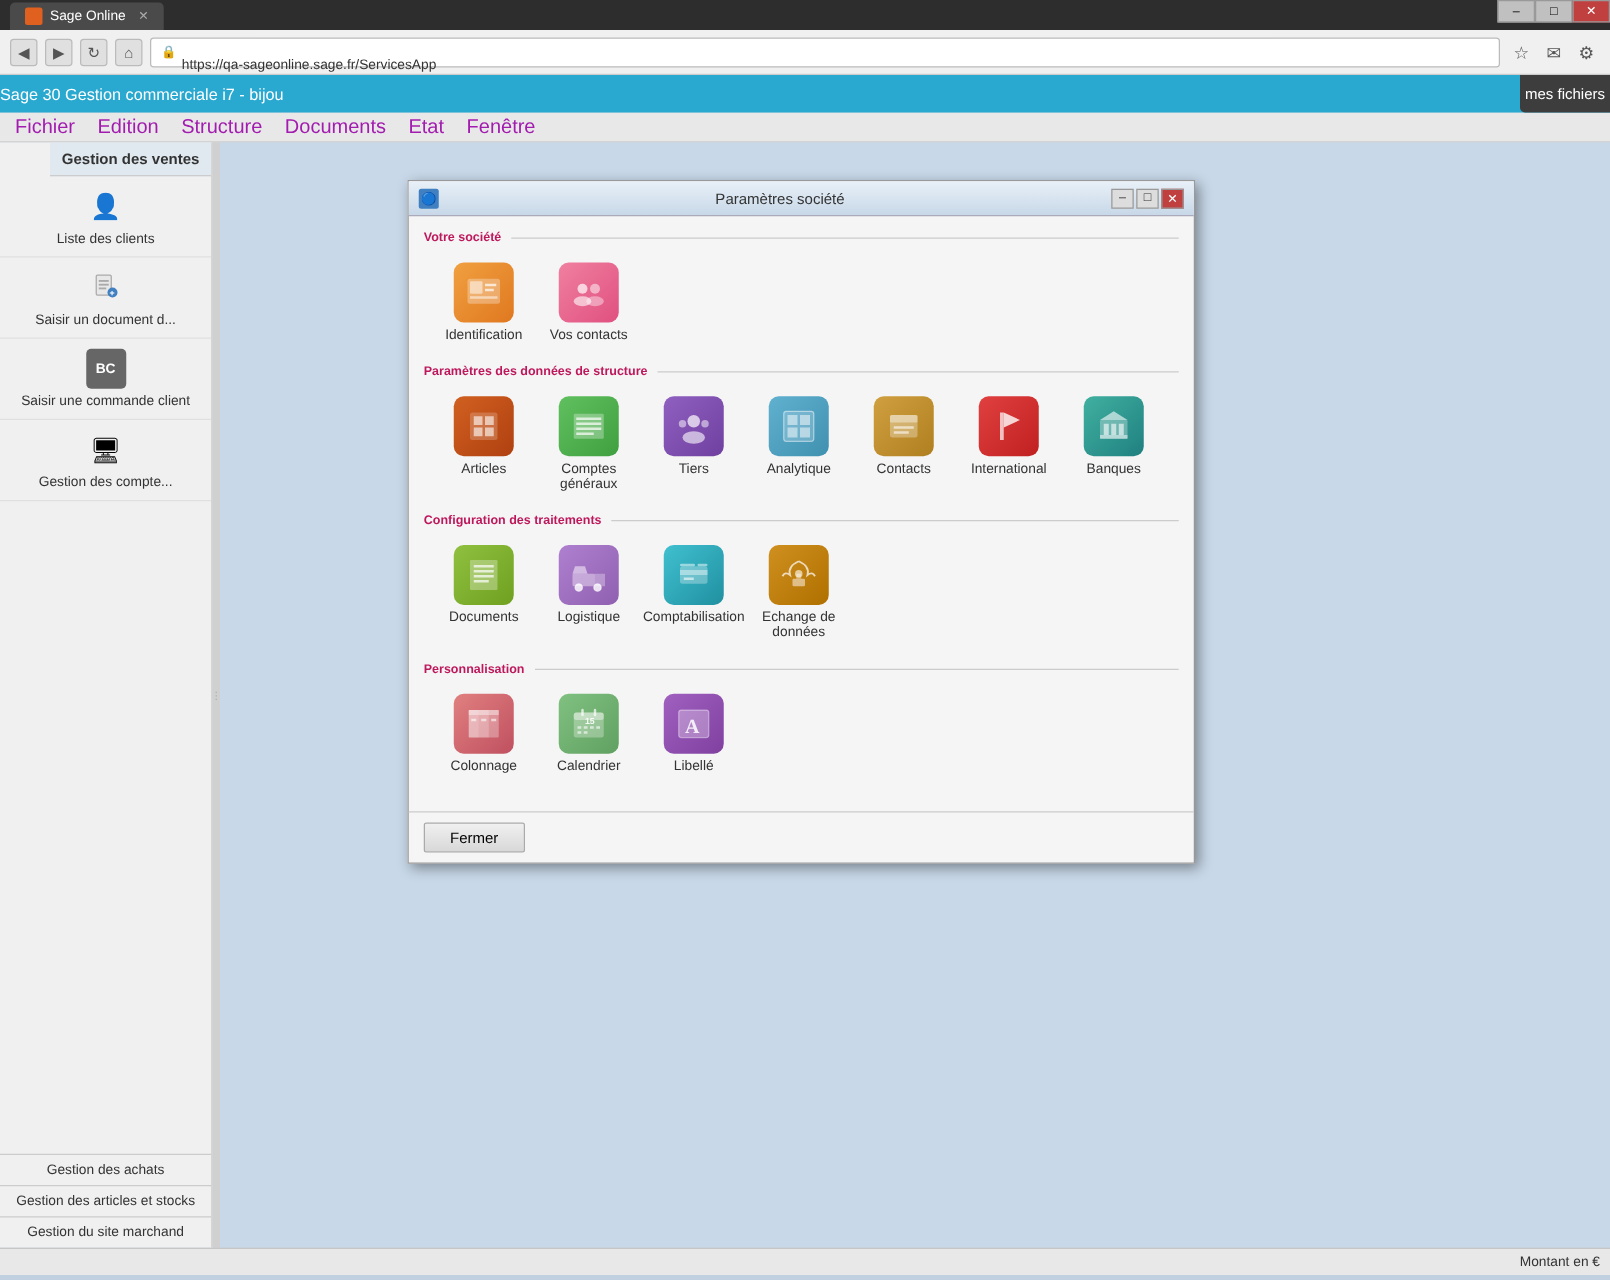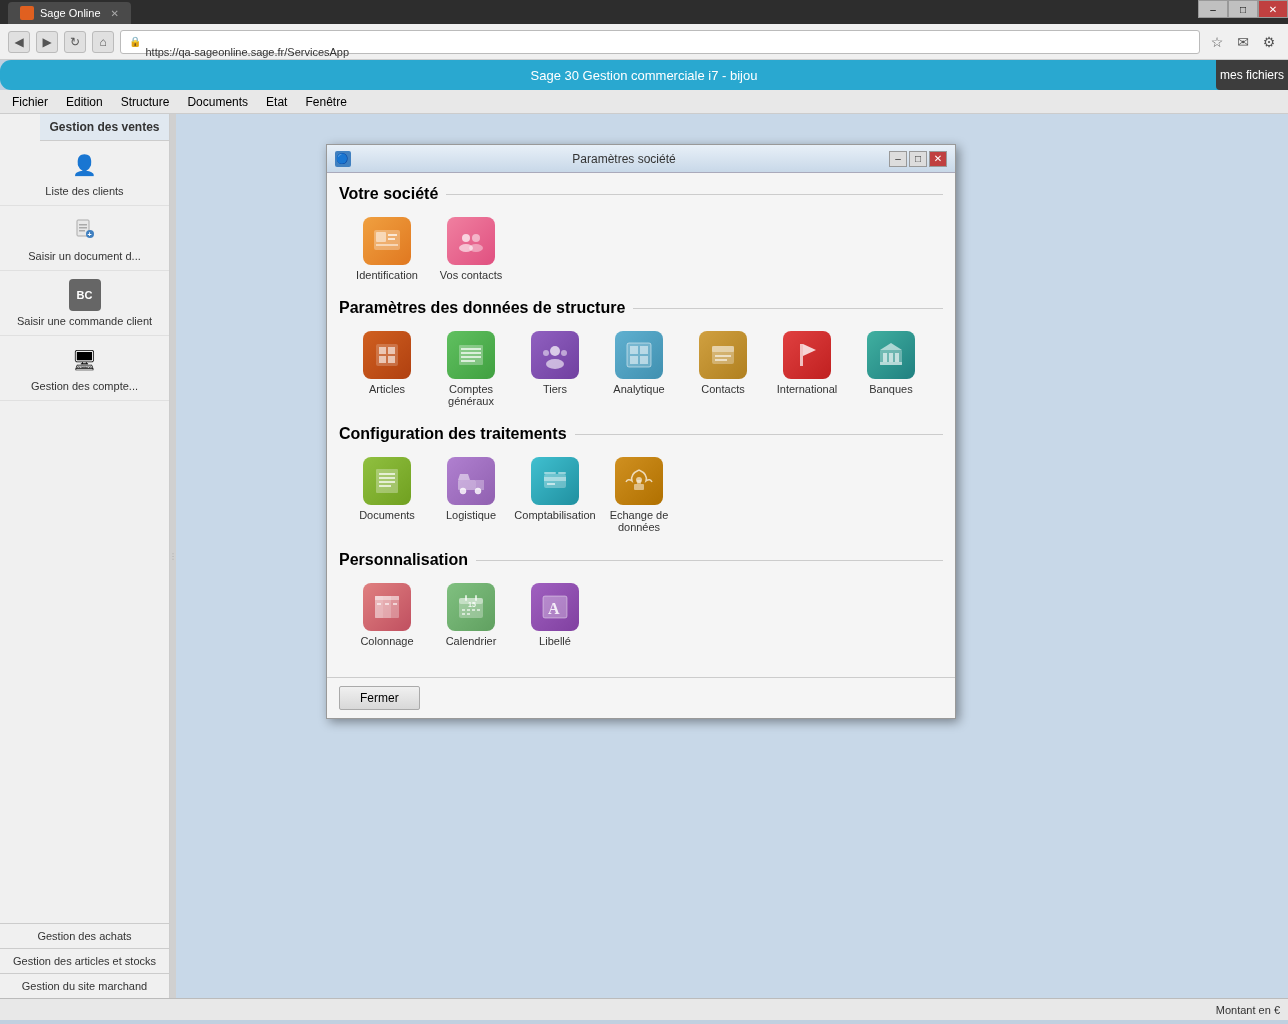--- a/index.html
+++ b/index.html
@@ -43,23 +43,22 @@
     .address-text { color: #333; font-size: 11px; margin-top: 20px; }
     .nav-icons { display: flex; gap: 4px; }
     .nav-icon { width: 22px; height: 22px; display: flex; align-items: center; justify-content: center; font-size: 14px; color: #555; cursor: pointer; }
 
     
     .app-header {
       background: #29a8d0;
       height: 30px;
       display: flex;
       align-items: center;
-      justify-content: center;
+      justify-content: flex-start;
       position: relative;
-      border-radius: 11px;
     }
     .app-title { color: #fff; font-size: 13px; font-weight: normal; }
     .mes-fichiers-btn {
       position: absolute;
       right: 0;
       top: 0;
       background: #3d3d3d;
       color: #fff;
       padding: 0 4px;
       height: 30px;
@@ -73,21 +72,21 @@
     
     .menu-bar {
       background: #e8e8e8;
       height: 24px;
       display: flex;
       align-items: center;
       padding: 0 4px;
       border-bottom: 1px solid #ccc;
       gap: 2px;
     }
-    .menu-item { padding: 2px 8px; font-size: 12px; cursor: pointer; color: #000000; }
+    .menu-item { padding: 2px 8px; font-size: 16px; cursor: pointer; color: #a21caf; }
 
     
     .main-layout { display: flex; height: calc(1024px - 28px - 36px - 30px - 24px - 22px); }
 
     
     .sidebar {
       width: 170px;
       background: #f0f0f0;
       border-right: 1px solid #ccc;
       display: flex;
@@ -168,22 +167,22 @@
       width: 18px; height: 16px;
       display: flex; align-items: center; justify-content: center;
       font-size: 10px; cursor: pointer; border: 1px solid #999;
       background: #ddd; color: #333;
     }
     .modal-ctrl-btn.close-btn { background: #c04040; color: #fff; }
 
     .modal-content { padding: 12px; }
 
     .section-header {
-      color: #000000;
-      font-size: 16px;
+      color: #be185d;
+      font-size: 10px;
       font-weight: bold;
       margin-bottom: 8px;
       display: flex;
       align-items: center;
       gap: 8px;
     }
     .section-header::after {
       content: '';
       flex: 1;
       height: 1px;

